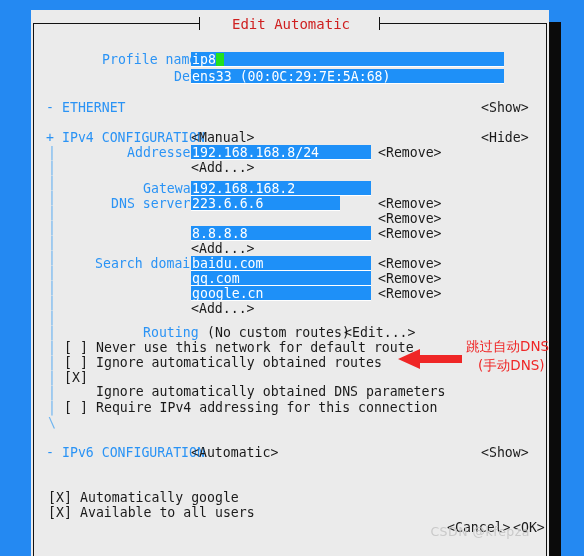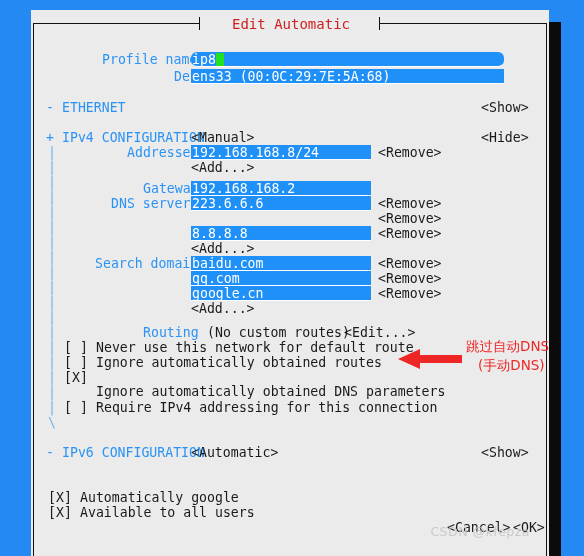--- a/index.html
+++ b/index.html
@@ -148,21 +148,21 @@
     <div class="frame-top-l"></div>
     <div class="frame-top-r"></div>
     <div class="frame-tick-l"></div>
     <div class="frame-tick-r"></div>
 
     <div class="title">Edit Automatic</div>
 
     <div class="body">
 
       <div class="row lbl" style="left:68px; top:28px;">Profile name</div>
-      <div class="field" style="left:157px; top:28px; width:313px;border-radius:6px;"><span>ip8</span><span class="cursor"></span></div>
+      <div class="field" style="left:157px; top:28px; width:313px;"><span>ip8</span><span class="cursor"></span></div>
 
       <div class="row lbl" style="left:140px; top:45px;">Device</div>
       <div class="field" style="left:157px; top:45px; width:313px;"><span>ens33 (00:0C:29:7E:5A:68)</span></div>
 
       <div class="row tree" style="left:12px; top:76px;">-</div>
       <div class="row lbl" style="left:28px; top:76px;">ETHERNET</div>
       <div class="row btn" style="left:447px; top:76px;">&lt;Show&gt;</div>
 
       <div class="row tree" style="left:12px; top:106px;">+</div>
       <div class="row lbl" style="left:28px; top:106px;">IPv4 CONFIGURATION</div>
@@ -191,21 +191,21 @@
 
       <div class="row lbl" style="left:93px; top:121px;">Addresses</div>
       <div class="field" style="left:157px; top:121px; width:180px;"><span>192.168.168.8/24</span></div>
       <div class="row btn" style="left:344px; top:121px;">&lt;Remove&gt;</div>
       <div class="row btn" style="left:157px; top:136px;">&lt;Add...&gt;</div>
 
       <div class="row lbl" style="left:109px; top:157px;">Gateway</div>
       <div class="field" style="left:157px; top:157px; width:180px;"><span>192.168.168.2</span></div>
 
       <div class="row lbl" style="left:77px; top:172px;">DNS servers</div>
-      <div class="field" style="left:157px; top:172px; width:180px;"><span>223.6.6.6</span></div>
+      <div class="field" style="left:157px; top:172px; width:149px;"><span>223.6.6.6</span></div>
       <div class="row btn" style="left:344px; top:172px;">&lt;Remove&gt;</div>
       <div class="field" style="left:157px; top:187px; width:168px;margin-top:46px;"><span>180.76.76.76</span></div>
       <div class="row btn" style="left:344px; top:187px;">&lt;Remove&gt;</div>
       <div class="field" style="left:157px; top:202px; width:180px;"><span>8.8.8.8</span></div>
       <div class="row btn" style="left:344px; top:202px;">&lt;Remove&gt;</div>
       <div class="row btn" style="left:157px; top:217px;">&lt;Add...&gt;</div>
 
       <div class="row lbl" style="left:61px; top:232px;">Search domains</div>
       <div class="field" style="left:157px; top:232px; width:180px;"><span>baidu.com</span></div>
       <div class="row btn" style="left:344px; top:232px;">&lt;Remove&gt;</div>

